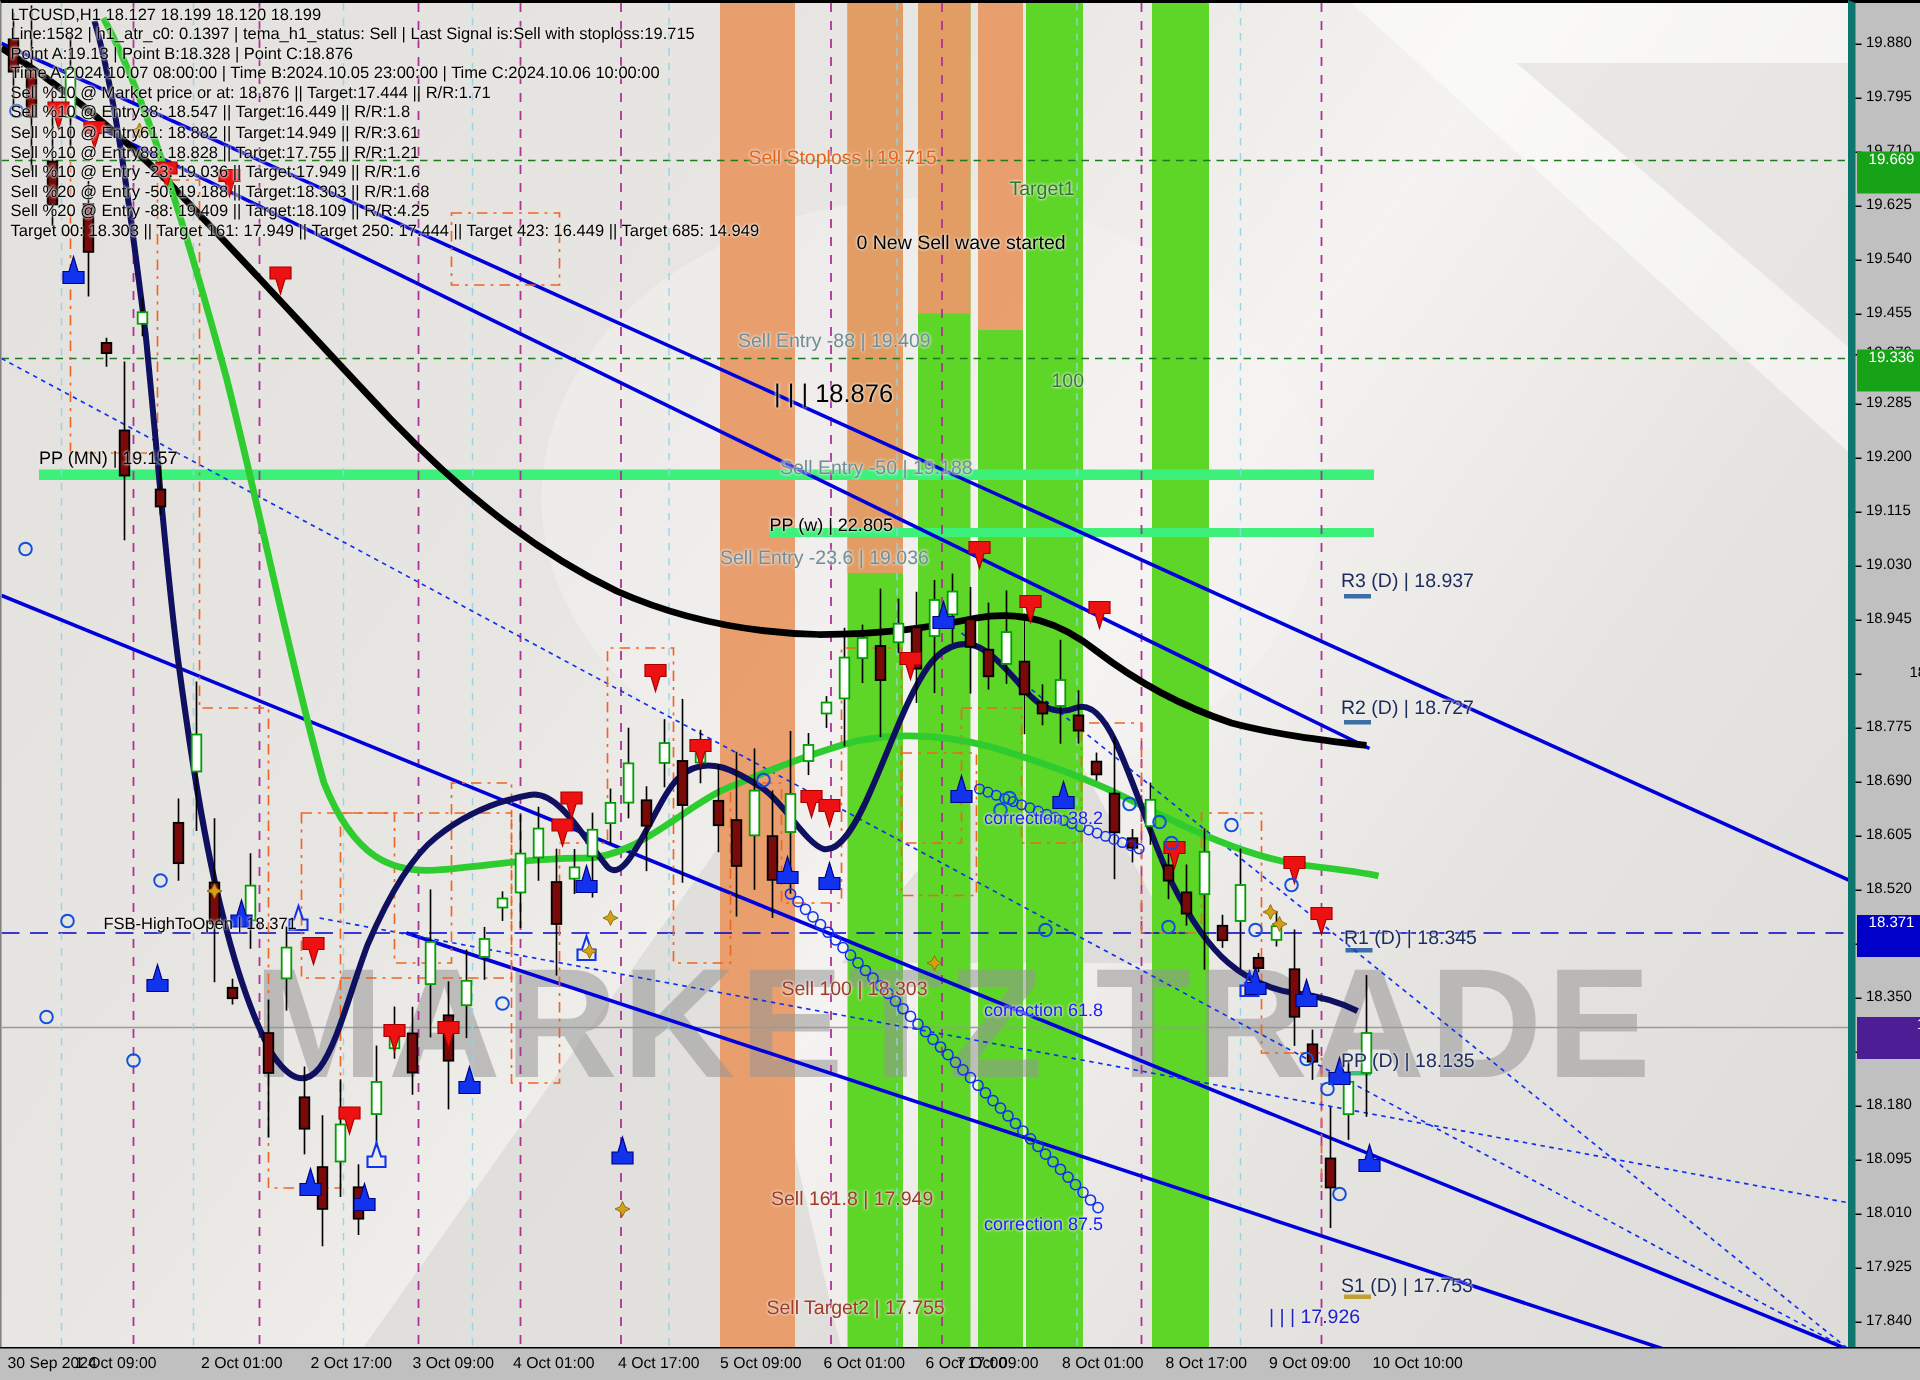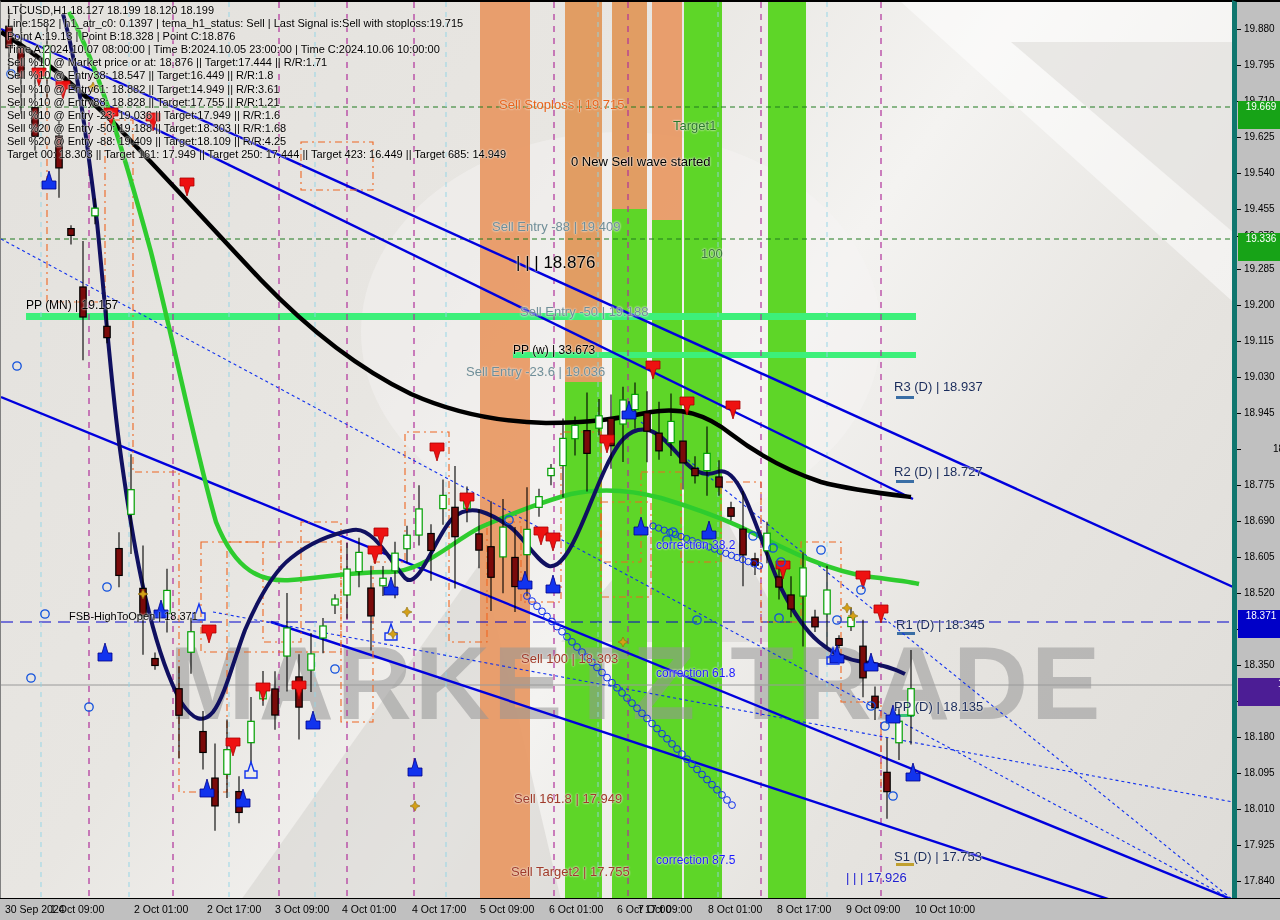--- a/index.html
+++ b/index.html
@@ -526,32 +526,32 @@
 
     <div id="annLayer">
         <div class="ann" style="left: 498px; top: 95px; color: rgb(232, 99, 26); font-size: 13px;">Sell Stoploss | 19.715</div>
         <div class="ann" style="left: 672px; top: 116px; color: rgb(42, 122, 42); font-size: 13px;">Target1</div>
         <div class="ann" style="left: 570px; top: 152px; color: rgb(0, 0, 0); font-size: 13px;">0 New Sell wave started</div>
         <div class="ann" style="left: 491px; top: 217px; color: rgb(111, 142, 153); font-size: 13px;">Sell Entry -88 | 19.409</div>
         <div class="ann" style="left: 515px; top: 251px; color: rgb(0, 0, 0); font-size: 17px;">| | | 18.876</div>
         <div class="ann" style="left: 700px; top: 244px; color: rgb(58, 122, 58); font-size: 13px;">100</div>
         <div class="ann" style="left: 25px; top: 296px; color: rgb(0, 0, 0); font-size: 12px;">PP (MN) | 19.157</div>
         <div class="ann" style="left: 479px; top: 302px; color: rgb(111, 142, 153); font-size: 13px; padding-left: 40px;">Sell Entry -50 | 19.188</div>
-        <div class="ann" style="left: 512px; top: 341px; color: rgb(0, 0, 0); font-size: 12px;">PP (w) | 33.673</div>
-        <div class="ann" style="left: 465px; top: 362px; color: rgb(111, 142, 153); font-size: 13px;">Sell Entry -23.6 | 19.036</div>
+        <div class="ann" style="left: 512px; top: 341px; color: rgb(0, 0, 0); font-size: 12px;">PP (w) | 22.805</div>
+        <div class="ann" style="left: 479px; top: 362px; color: rgb(111, 142, 153); font-size: 13px;">Sell Entry -23.6 | 19.036</div>
         <div class="ann" style="left: 893px; top: 377px; color: rgb(26, 44, 92); font-size: 13px;">R3 (D) | 18.937</div>
         <div class="ann" style="left: 893px; top: 462px; color: rgb(26, 44, 92); font-size: 13px;">R2 (D) | 18.727</div>
         <div class="ann" style="left: 655px; top: 536px; color: rgb(26, 26, 255); font-size: 12px;">correction 38.2</div>
         <div class="ann" style="left: 68px; top: 608px; color: rgb(0, 0, 0); font-size: 11px;">FSB-HighToOpen | 18.371</div>
         <div class="ann" style="left: 895px; top: 615px; color: rgb(26, 44, 92); font-size: 13px;">R1 (D) | 18.345</div>
         <div class="ann" style="left: 520px; top: 649px; color: rgb(160, 58, 42); font-size: 13px;">Sell 100 | 18.303</div>
         <div class="ann" style="left: 655px; top: 664px; color: rgb(26, 26, 255); font-size: 12px; text-align: center;">correction 61.8</div>
         <div class="ann" style="left: 893px; top: 697px; color: rgb(26, 44, 92); font-size: 13px;">PP (D) | 18.135</div>
         <div class="ann" style="left: 513px; top: 789px; color: rgb(160, 58, 42); font-size: 13px;">Sell 161.8 | 17.949</div>
-        <div class="ann" style="left: 655px; top: 807px; color: rgb(26, 26, 255); font-size: 12px; margin-top: 44px;">correction 87.5</div>
+        <div class="ann" style="left: 655px; top: 807px; color: rgb(26, 26, 255); font-size: 12px;">correction 87.5</div>
         <div class="ann" style="left: 893px; top: 847px; color: rgb(26, 44, 92); font-size: 13px;">S1 (D) | 17.753</div>
         <div class="ann" style="left: 510px; top: 862px; color: rgb(160, 58, 42); font-size: 13px;">Sell Target2 | 17.755</div>
         <div class="ann" style="left: 845px; top: 868px; color: rgb(32, 32, 208); font-size: 13px;">| | | 17.926</div>
       </div>
   </div>
 
   <div id="priceScale">
       <div class="ptick" style="top: 22px;">19.880</div>
       <div class="ptick" style="top: 58px;">19.795</div>
       <div class="ptick" style="top: 94px;">19.710</div>

